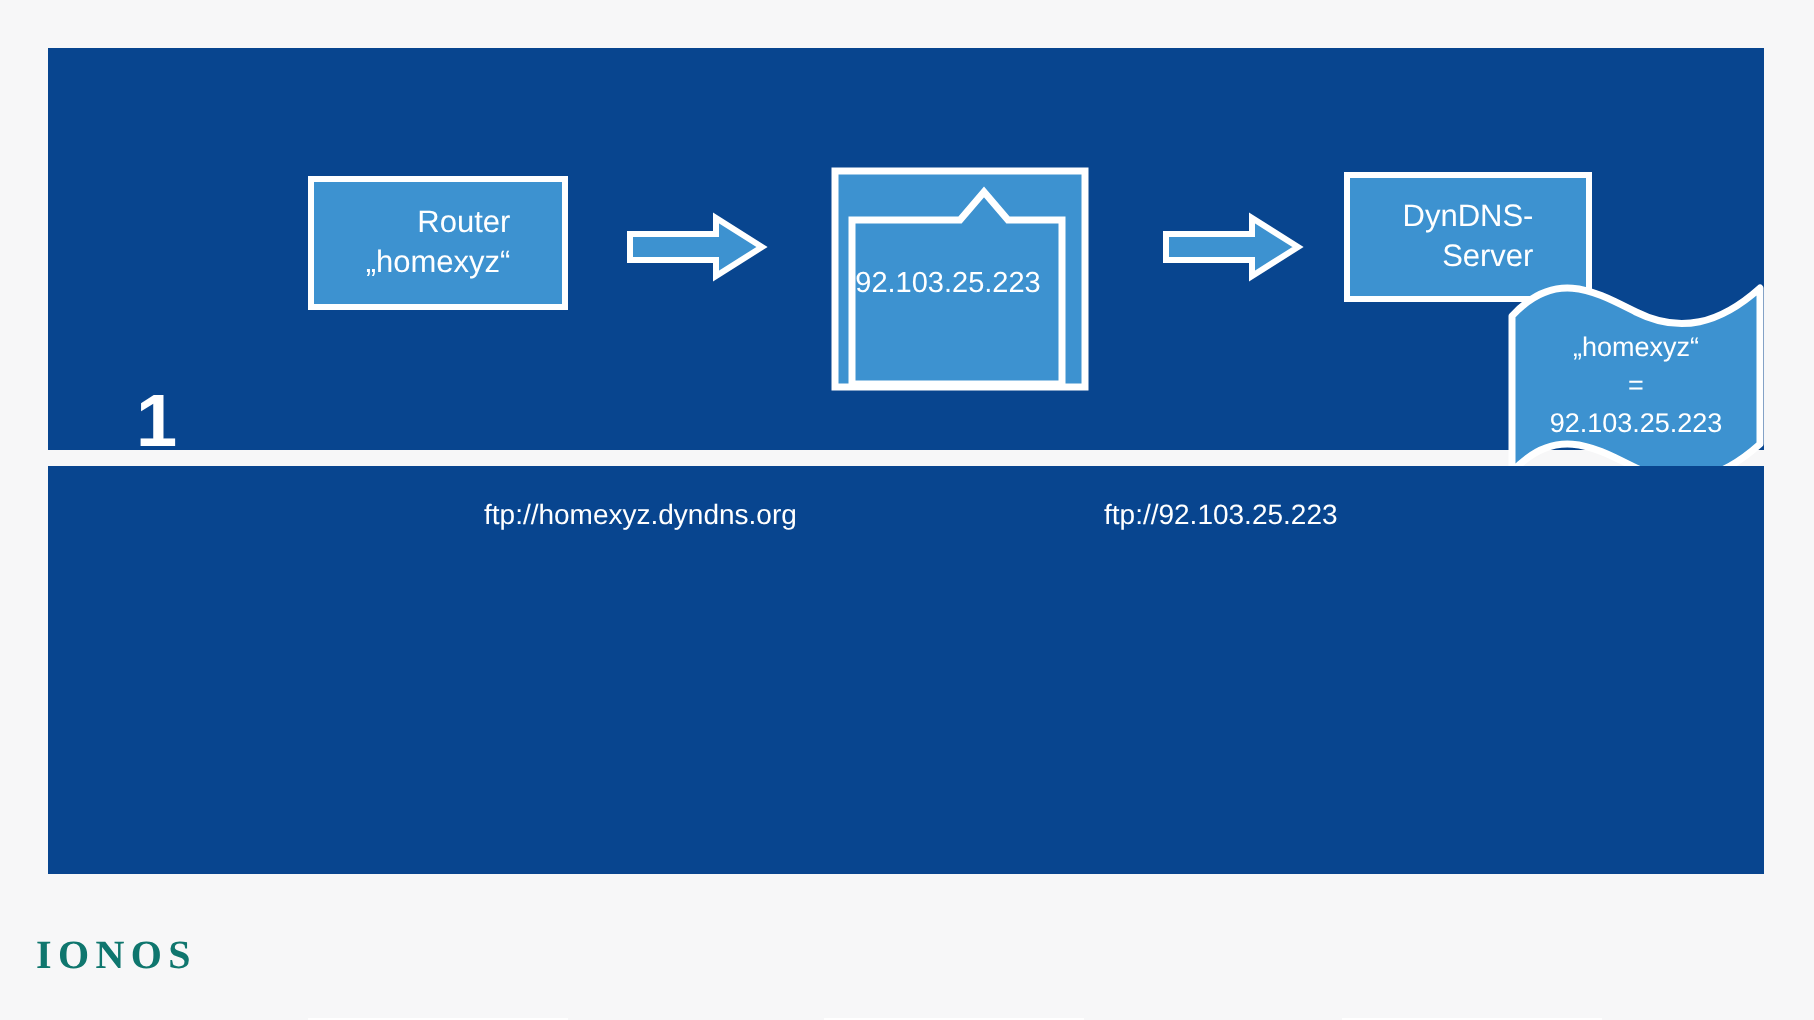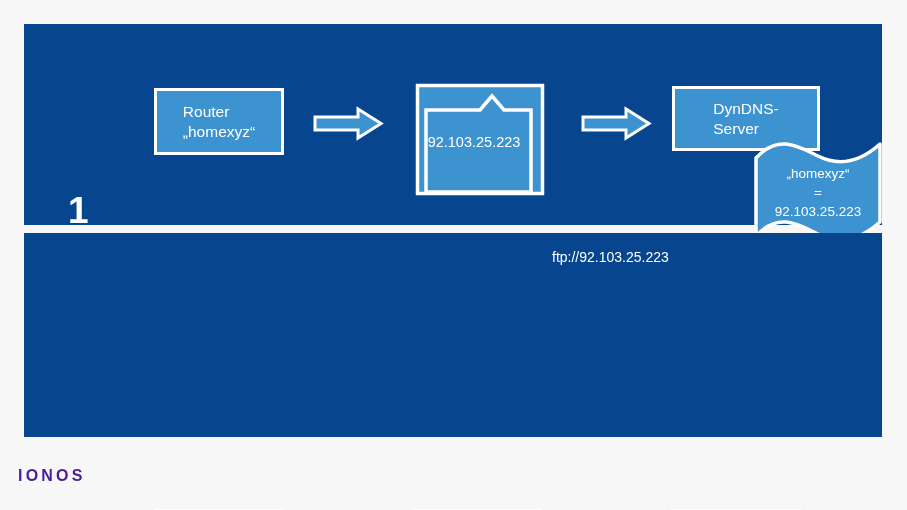--- a/index.html
+++ b/index.html
@@ -46,29 +46,29 @@
 
   
   .node-box {
     position: absolute;
     background: #3d92d0;
     border: 3px solid #ffffff;
     box-sizing: border-box;
     display: flex;
     align-items: center;
     justify-content: center;
-    text-align: left;
+    text-align: right;
     color: #ffffff;
     font-size: 15.5px;
     line-height: 1.28;
     font-family: "Liberation Sans", sans-serif;
     white-space: pre-line;
   }
   #node-router-1     { left: 130px; top: 64px;  width: 130px; height: 67px; }
-  #node-dyndns-1     { left: 648px; top: 62px;  width: 148px; height: 65px; }
+  #node-dyndns-1     { left: 648px; top: 62px;  width: 124px; height: 65px; }
   #node-pc           { left: 130px; top: 276px; width: 130px; height: 66px; }
   #node-dyndns-2     { left: 388px; top: 276px; width: 130px; height: 66px; }
   #node-router-2     { left: 647px; top: 276px; width: 130px; height: 66px; }
 
   
   .envelope {
     position: absolute;
     left: 390px;
     top: 58px;
     width: 132px;
@@ -120,25 +120,25 @@
     white-space: nowrap;
   }
   #url-label-1 { left: 242px; top: 249px; }
   #url-label-2 { left: 524px; top: 249px; margin-left: 28px; }
 
   
   #brand-logo {
     position: absolute;
     left: 18px;
     top: 467px;
-    color: #4c1d95;
-    font-size: 16px;
+    color: #0f766e;
+    font-size: 20px;
     font-weight: bold;
     letter-spacing: 3.2px;
-    font-family: Liberation Sans, sans-serif;
+    font-family: Liberation Serif, serif;
   }
 </style>
 </head>
 <body>
 
 <div class="slide">
 
   <div class="panel" id="panel-1">
 
     <div class="step-number" id="step-number-1">1</div>
@@ -191,18 +191,19 @@
     <div class="node-box" id="node-pc">PC</div>
 
     <div class="node-box" id="node-dyndns-2">DynDNS-
 Server</div>
 
     <div class="node-box" id="node-router-2">Router
 „homexyz“</div>
 
   </div>
 
+  <div class="url-label" id="url-label-1">ftp://homexyz.dyndns.org</div>
 
   <div class="url-label" id="url-label-2">ftp://92.103.25.223</div>
 
   <div id="brand-logo">IONOS</div>
 
 </div>
 
 </body></html>

